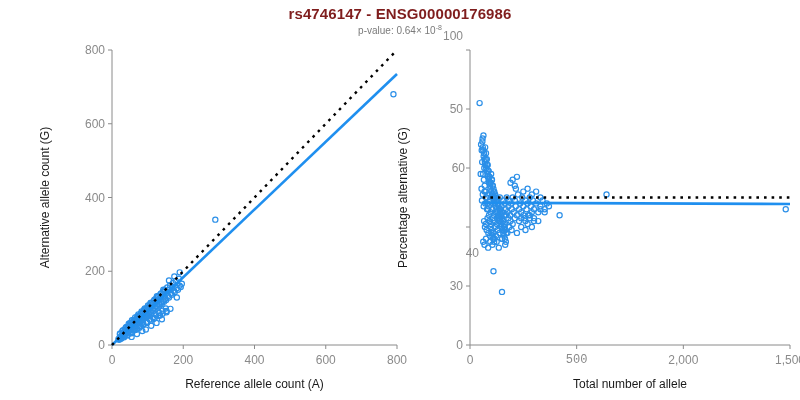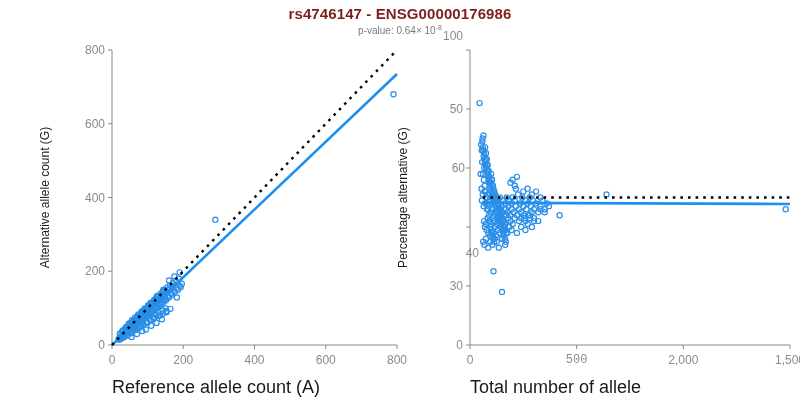--- a/index.html
+++ b/index.html
@@ -43,21 +43,22 @@
   .subtitle sup {
     font-size: 7px;
     vertical-align: super;
     line-height: 0;
   }
   .panel {
     position: absolute;
   }
   .axis-title-x {
     position: absolute;
-    font-size: 18px;
+    text-align: center;
+    font-size: 12px;
     color: #1a1a1a;
   }
   .axis-title-y {
     position: absolute;
     font-size: 12px;
     color: #1a1a1a;
     transform-origin: 0 0;
     transform: rotate(-90deg);
     white-space: nowrap;
   }

